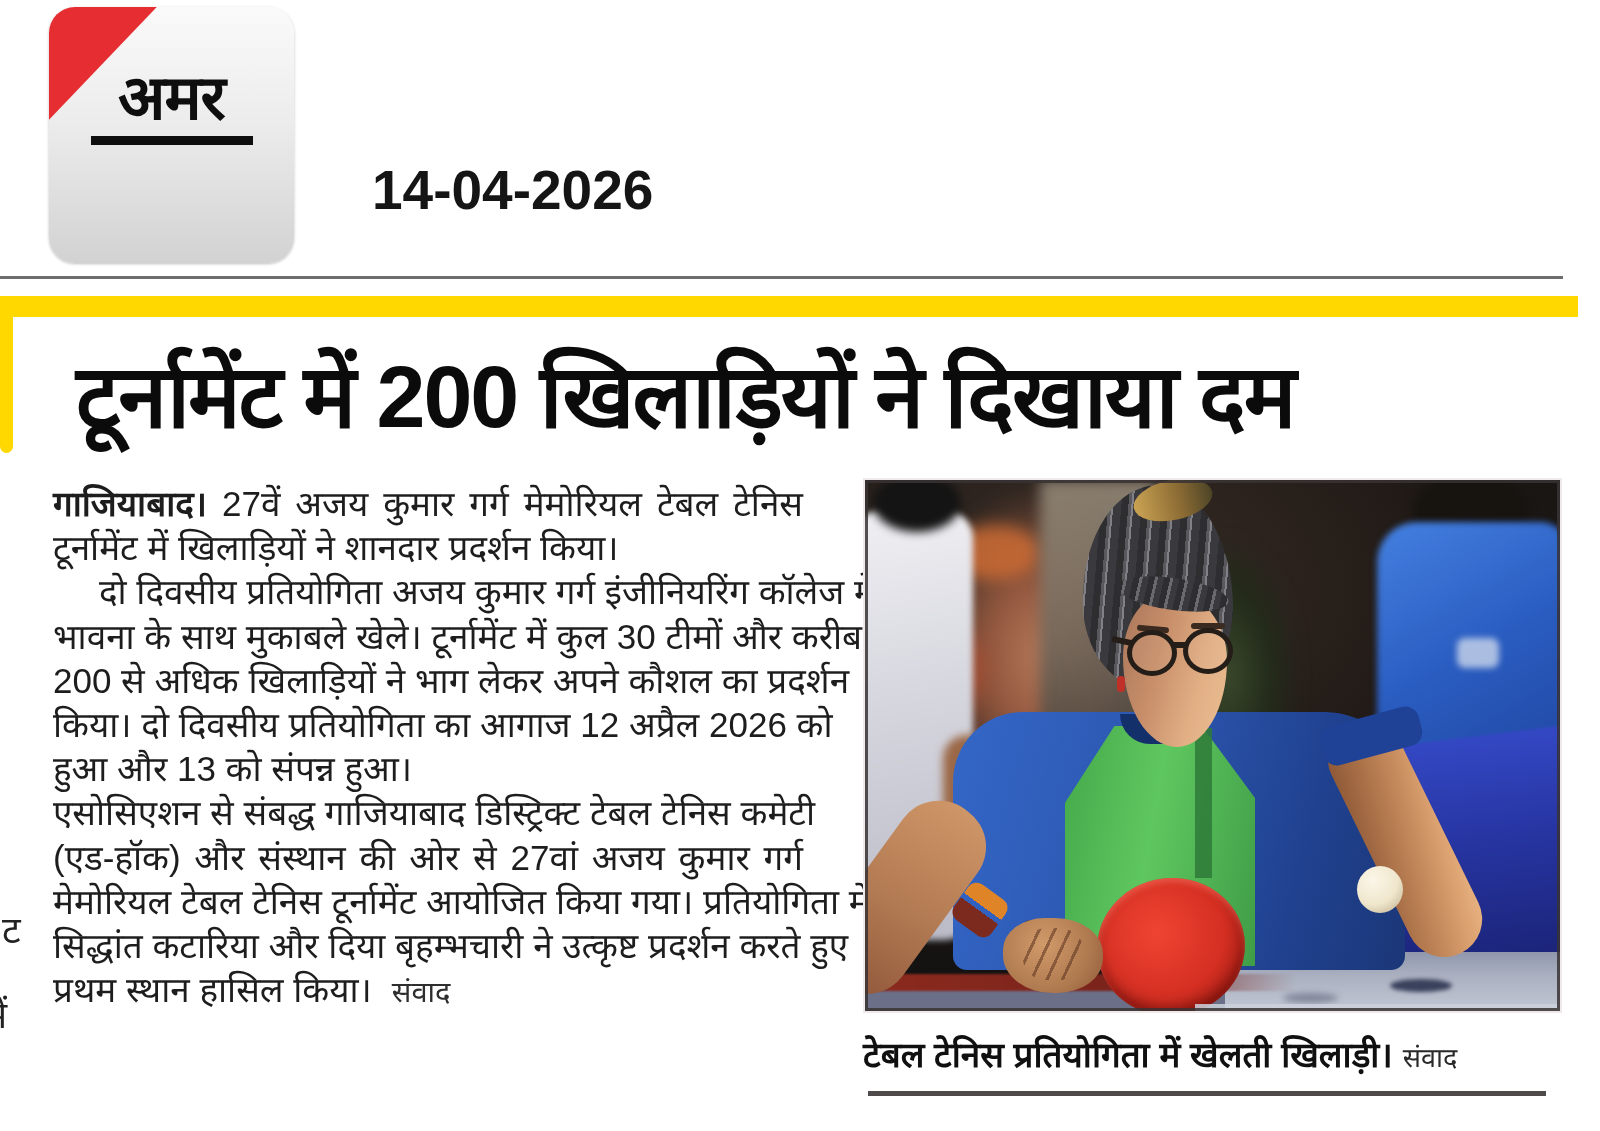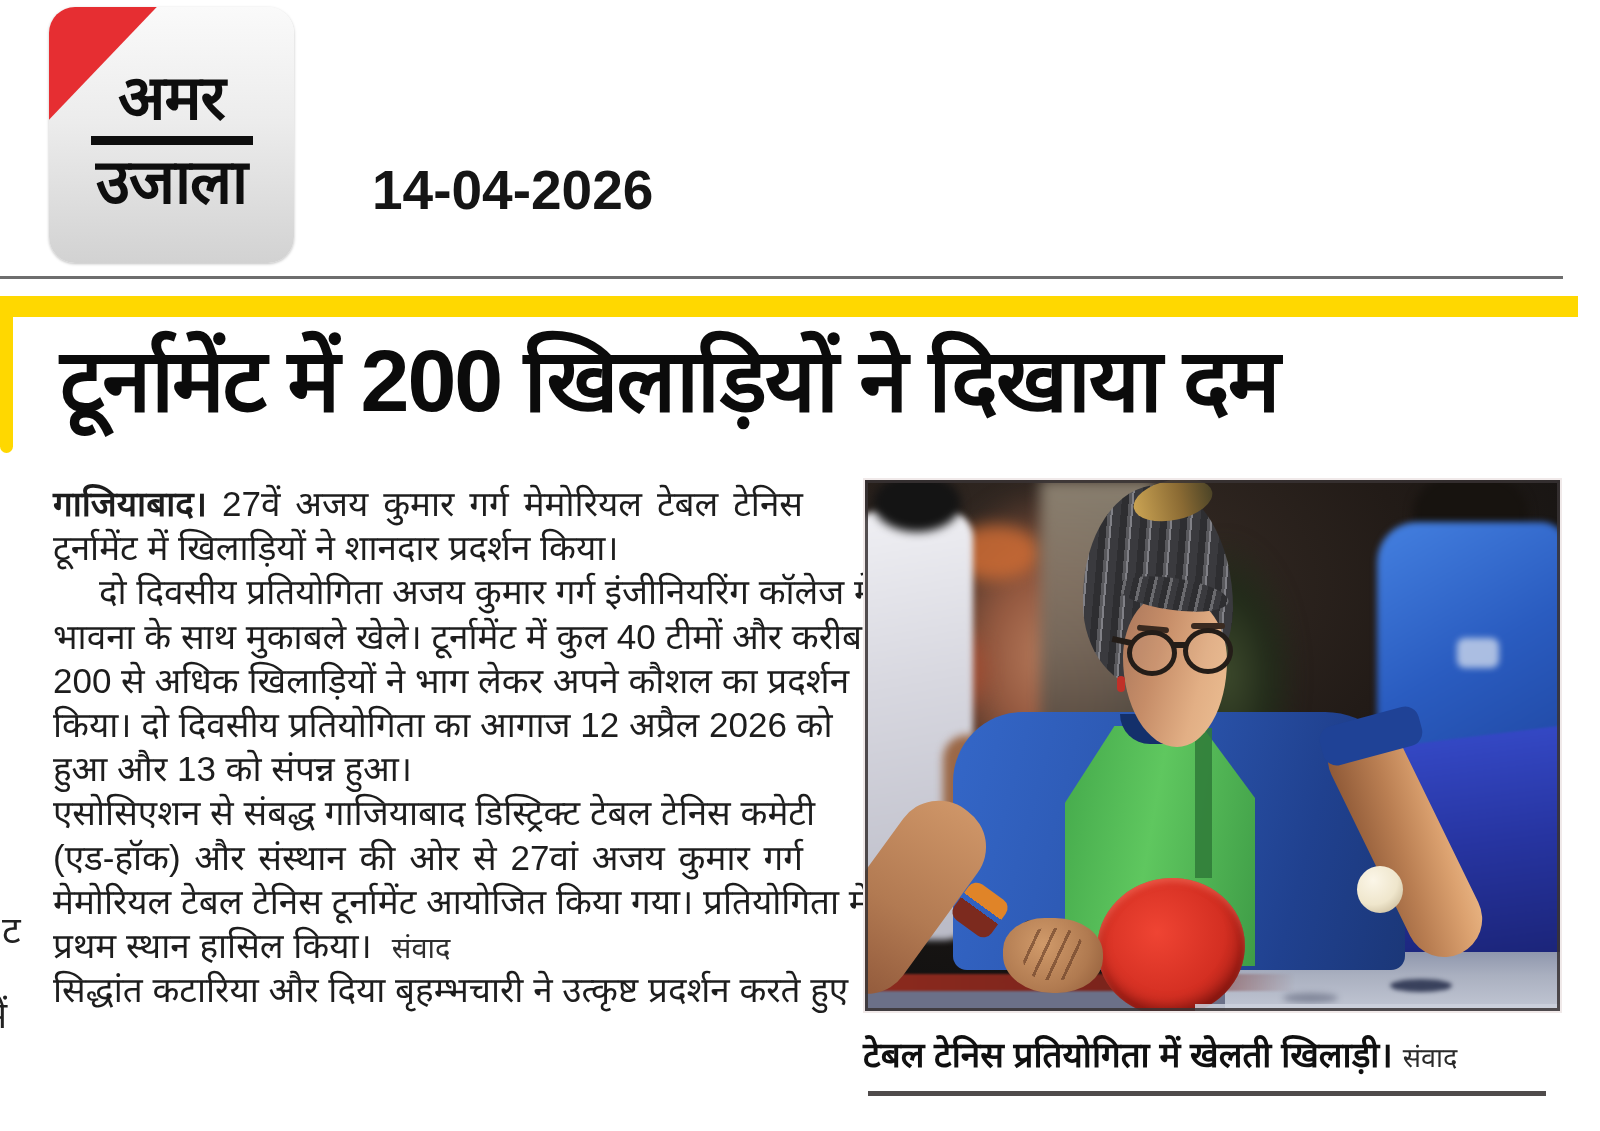--- a/index.html
+++ b/index.html
@@ -18,21 +18,21 @@
   .edition{position:absolute;left:372px;top:40px;font-size:55px;font-weight:700;color:#151515;}
   .pubdate{position:absolute;left:372px;top:158px;font-size:55px;font-weight:700;color:#151515;}
   .topline{position:absolute;left:0;top:276px;width:1563px;height:3px;background:#6e6e6e;}
 
   
   .yband{position:absolute;left:0;top:296px;width:1578px;height:21px;background:#ffd800;}
   .ybar{position:absolute;left:0;top:296px;width:13px;height:157px;background:#ffd800;border-radius:0 0 9px 9px;}
   .ynotch{position:absolute;left:13px;top:317px;width:26px;height:26px;background:#fff;border-top-left-radius:16px;}
 
   
-  .headline{position:absolute;left:60px;top:326px;margin:0;font-size:88px;line-height:1.25;
+  .headline{position:absolute;left:60px;top:326px;margin:16px;font-size:88px;line-height:1.25;
         font-weight:700;color:#0b0b0b;letter-spacing:-2px;white-space:nowrap;}
   .article{position:absolute;left:53px;top:482px;width:770px;font-size:35px;line-height:44.2px;color:#1d1d1d;}
   .line{text-align:justify;text-align-last:justify;white-space:nowrap;height:44.2px;overflow:visible;}
   .line.endpara{text-align-last:left;}
   .line.indent{padding-left:46px;}
   .lead{font-weight:700;}
   .credit{font-size:29px;color:#2e2e2e;margin-left:20px;}
   .frag{position:absolute;font-size:37px;color:#222;}
   .frag-t{left:2px;top:903px;}
   .frag-m{left:-15px;top:988px;}
@@ -125,21 +125,20 @@
 </style>
 </head>
 <body>
 
 <div class="page">
 
   <div class="logo">
     <div class="logo-corner"></div>
     <div class="logo-line">अमर</div>
     <div class="logo-divider"></div>
-    <div class="logo-line">उजाला</div>
   </div>
   <div class="pubdate">14-04-2026</div>
   <div class="topline"></div>
 
   <div class="yband"></div>
   <div class="ybar"></div>
   <div class="ynotch"></div>
 
   <h1 class="headline">टूर्नामेंट में 200 खिलाड़ियों ने दिखाया दम</h1>
 
@@ -148,38 +147,38 @@
 
   <div class="article">
 
       <div class="line"><span class="lead">गाजियाबाद।</span><span> 27वें अजय कुमार गर्ग मेमोरियल टेबल टेनिस</span><span class="credit"></span></div>
 
       <div class="line endpara"><span class="lead"></span><span>टूर्नामेंट में खिलाड़ियों ने शानदार प्रदर्शन किया।</span><span class="credit"></span></div>
 
       <div class="line indent"><span class="lead"></span><span>दो दिवसीय प्रतियोगिता अजय कुमार गर्ग इंजीनियरिंग कॉलेज में</span><span class="credit"></span></div>
 
 
-      <div class="line"><span class="lead"></span><span>भावना के साथ मुकाबले खेले। टूर्नामेंट में कुल 40 टीमों और करीब</span><span class="credit"></span></div>
+      <div class="line"><span class="lead"></span><span>भावना के साथ मुकाबले खेले। टूर्नामेंट में कुल 30 टीमों और करीब</span><span class="credit"></span></div>
 
       <div class="line"><span class="lead"></span><span>200 से अधिक खिलाड़ियों ने भाग लेकर अपने कौशल का प्रदर्शन</span><span class="credit"></span></div>
 
       <div class="line"><span class="lead"></span><span>किया। दो दिवसीय प्रतियोगिता का आगाज 12 अप्रैल 2026 को</span><span class="credit"></span></div>
 
       <div class="line endpara"><span class="lead"></span><span>हुआ और 13 को संपन्न हुआ।</span><span class="credit"></span></div>
 
 
       <div class="line"><span class="lead"></span><span>एसोसिएशन से संबद्ध गाजियाबाद डिस्ट्रिक्ट टेबल टेनिस कमेटी</span><span class="credit"></span></div>
 
       <div class="line"><span class="lead"></span><span>(एड-हॉक) और संस्थान की ओर से 27वां अजय कुमार गर्ग</span><span class="credit"></span></div>
 
       <div class="line"><span class="lead"></span><span>मेमोरियल टेबल टेनिस टूर्नामेंट आयोजित किया गया। प्रतियोगिता में</span><span class="credit"></span></div>
 
+      <div class="line"><span class="lead"></span><span>सिद्धांत कटारिया और दिया बृहम्भचारी ने उत्कृष्ट प्रदर्शन करते हुए</span><span class="credit"></span></div>
+
       <div class="line endpara"><span class="lead"></span><span>प्रथम स्थान हासिल किया।</span><span class="credit">संवाद</span></div>
-
-      <div class="line"><span class="lead"></span><span>सिद्धांत कटारिया और दिया बृहम्भचारी ने उत्कृष्ट प्रदर्शन करते हुए</span><span class="credit"></span></div>
     </div>
 
   <div class="photo">
     <div class="ph ph-bg"></div>
     <div class="ph ph-brick"></div>
     <div class="ph ph-orange1"></div>
     <div class="ph ph-orange2"></div>
     <div class="ph ph-pillar"></div>
     <div class="ph ph-foliage"></div>
     <div class="ph ph-lshirt"></div>

